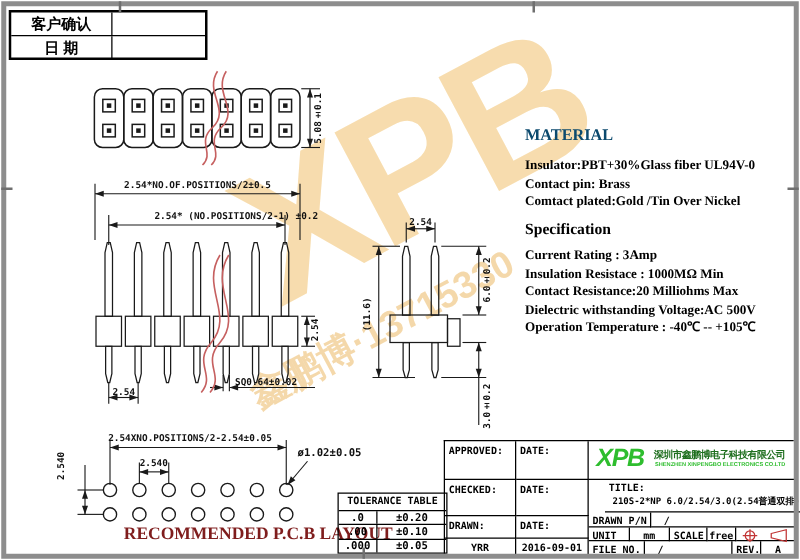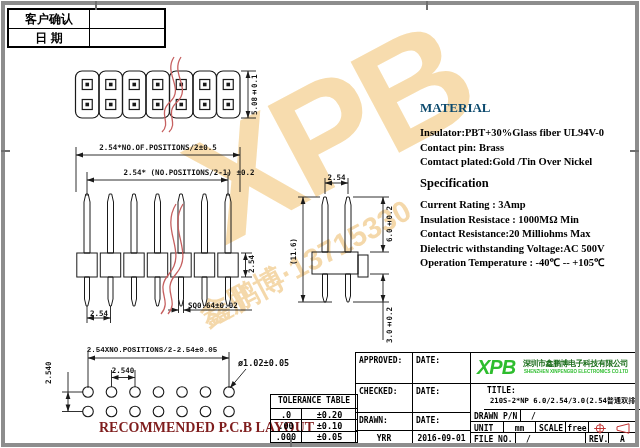--- a/index.html
+++ b/index.html
@@ -243,21 +243,21 @@
   <div class="dim ctr" style="left:78px;top:143px;width:160px;">2.54*NO.OF.POSITIONS/2±0.5</div>
   <div class="dim ctr" style="left:93px;top:168px;width:192px;">2.54* (NO.POSITIONS/2-1) ±0.2</div>
   <div class="vdim" style="left:250px;top:67px;height:56px;">5.08±0.1</div>
   <div class="dim ctr" style="left:85px;top:309px;width:28px;">2.54</div>
   <div class="dim" style="left:188px;top:301px;">SQ0.64±0.02</div>
   <div class="vdim" style="left:247px;top:247px;height:34px;">2.54</div>
   <div class="dim ctr" style="left:323px;top:173px;width:27px;">2.54</div>
   <div class="vdim" style="left:289px;top:222px;height:58px;">(11.6)</div>
   <div class="vdim" style="left:385px;top:198px;height:52px;">6.0±0.2</div>
   <div class="vdim" style="left:385px;top:303px;height:44px;">3.0±0.2</div>
-  <div class="dim ctr" style="left:83px;top:346px;width:138px;font-family:Liberation Mono, monospace;">2.54XNO.POSITIONS/2-2.54±0.05</div>
+  <div class="dim ctr" style="left:83px;top:346px;width:138px;">2.54XNO.POSITIONS/2-2.54±0.05</div>
   <div class="dim ctr" style="left:108px;top:366px;width:30px;">2.540</div>
   <div class="vdim" style="left:44px;top:357px;height:32px;">2.540</div>
   <div class="dim" style="left:238px;top:358px;font-size:8.5px;">ø1.02±0.05</div>
 
   <div class="mat-h">MATERIAL</div>
   <div class="mat-lines" id="mat-lines">
       <div class="mat-line">Insulator:PBT+30%Glass fiber UL94V-0</div>
       <div class="mat-line">Contact pin: Brass</div>
       <div class="mat-line">Comtact plated:Gold /Tin  Over Nickel</div>
     </div>

